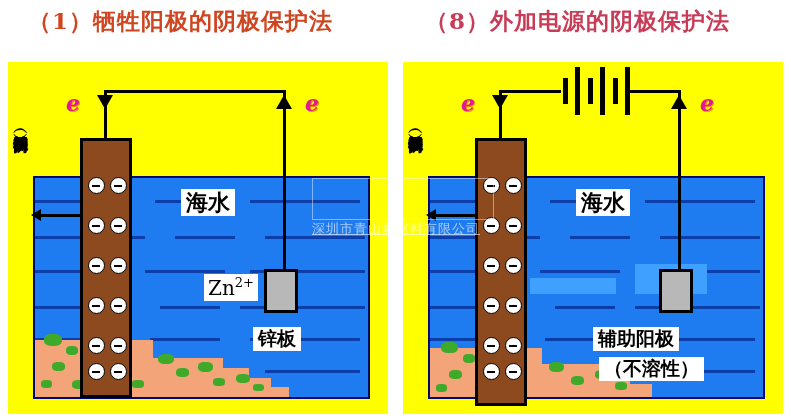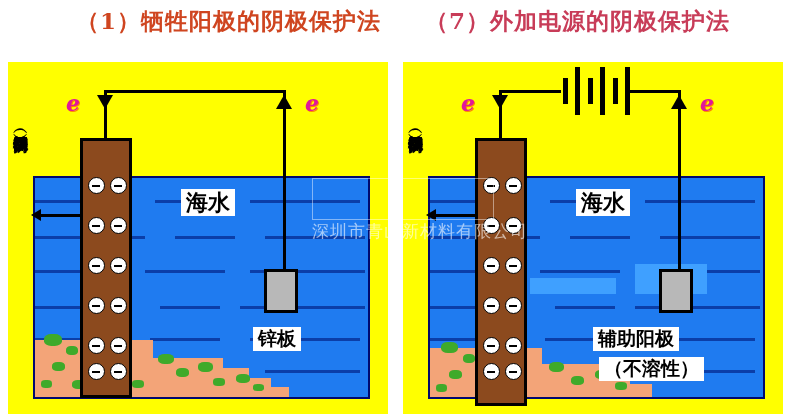--- a/index.html
+++ b/index.html
@@ -15,21 +15,21 @@
   
   .title{
     position:absolute;
     font-size:23px;
     font-weight:bold;
     color:#c0392b;
     letter-spacing:1px;
     white-space:nowrap;
     font-family:"DejaVu Serif","Liberation Serif",serif;
   }
-  #title-1{left:28px;top:6px;color:#cf4520;margin-left:48px;}
+  #title-1{left:28px;top:6px;color:#cf4520;}
   #title-2{left:425px;top:6px;color:#c83c58;}
 
   
   .panel{
     position:absolute;
     top:62px;
     width:380px;
     height:352px;
     background:#ffff00;
     overflow:hidden;
@@ -186,38 +186,39 @@
     position:absolute;
     font-size:40px;
     font-weight:bold;
     color:rgba(255,255,255,0.55);
     letter-spacing:3px;
     white-space:nowrap;
     font-family:"DejaVu Sans","Liberation Sans",sans-serif;
   }
   .wm-sub{
     position:absolute;
-    font-size:17px;
+    font-size:13px;
     color:rgba(255,255,255,0.60);
     white-space:nowrap;
     letter-spacing:1px;
     font-family:"DejaVu Sans","Liberation Sans",sans-serif;
+    text-decoration:underline;
   }
   .wm-box{
     position:absolute;
     border:1px solid rgba(255,255,255,0.45);
   }
 </style>
 </head>
 <body>
 
 <div class="root">
 
   <div class="title" id="title-1">（1）牺牲阳极的阴极保护法</div>
-  <div class="title" id="title-2">（7）外加电源的阴极保护法</div>
+  <div class="title" id="title-2">（8）外加电源的阴极保护法</div>
 
   <div class="panel" id="panel-left">
 
     <div class="sea">
       <div class="wave" style="left:0px;top:22px;width:90px;"></div>
       <div class="wave" style="left:120px;top:22px;width:70px;"></div>
       <div class="wave" style="left:215px;top:22px;width:110px;"></div>
       <div class="wave" style="left:0px;top:58px;width:110px;"></div>
       <div class="wave" style="left:140px;top:58px;width:60px;"></div>
       <div class="wave" style="left:230px;top:58px;width:100px;"></div>
@@ -275,20 +276,23 @@
     <div class="arrow-down" style="left:89px;top:33px;"></div>
     <div class="arrow-up" style="left:268px;top:33px;"></div>
 
     <div class="elabel" style="left:58px;top:28px;">e</div>
     <div class="elabel" style="left:297px;top:28px;">e</div>
 
     <div class="plate" style="left:256px;top:207px;width:34px;height:44px;"></div>
 
     <div class="wbox" style="left:173px;top:127px;font-size:22px;">海水</div>
 
+    <div class="formula" style="left:196px;top:212px;">
+      <span>Zn</span><sup>2+</sup>
+    </div>
 
     <div class="wbox" style="left:245px;top:265px;">锌板</div>
 
     <div class="vlabel" style="left:4px;top:62px;">钢闸门（被保护阴极）</div>
     <div class="wire wire-h" style="left:33px;top:152px;width:42px;"></div>
     <div class="arrow-left" style="left:23px;top:147px;"></div>
   </div>
 
   <div class="panel" id="panel-right">
 

